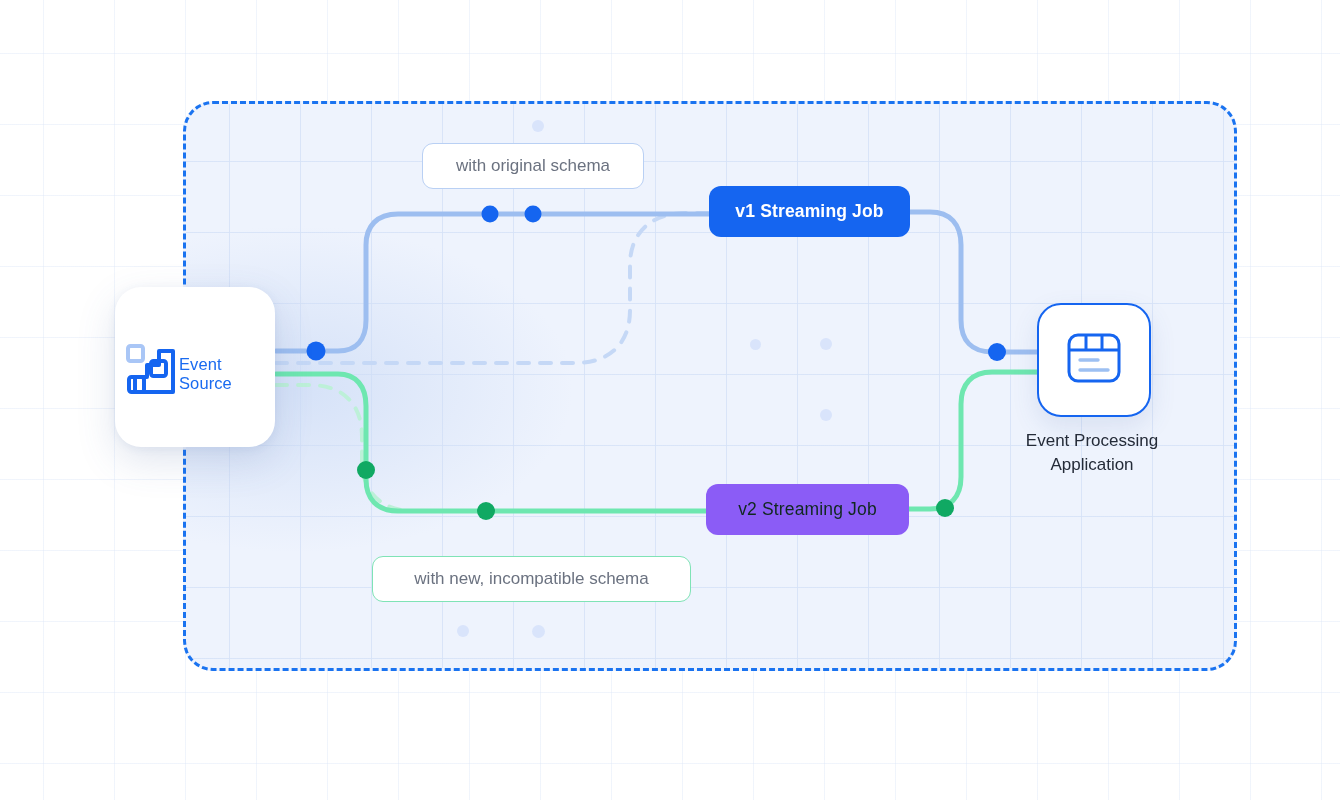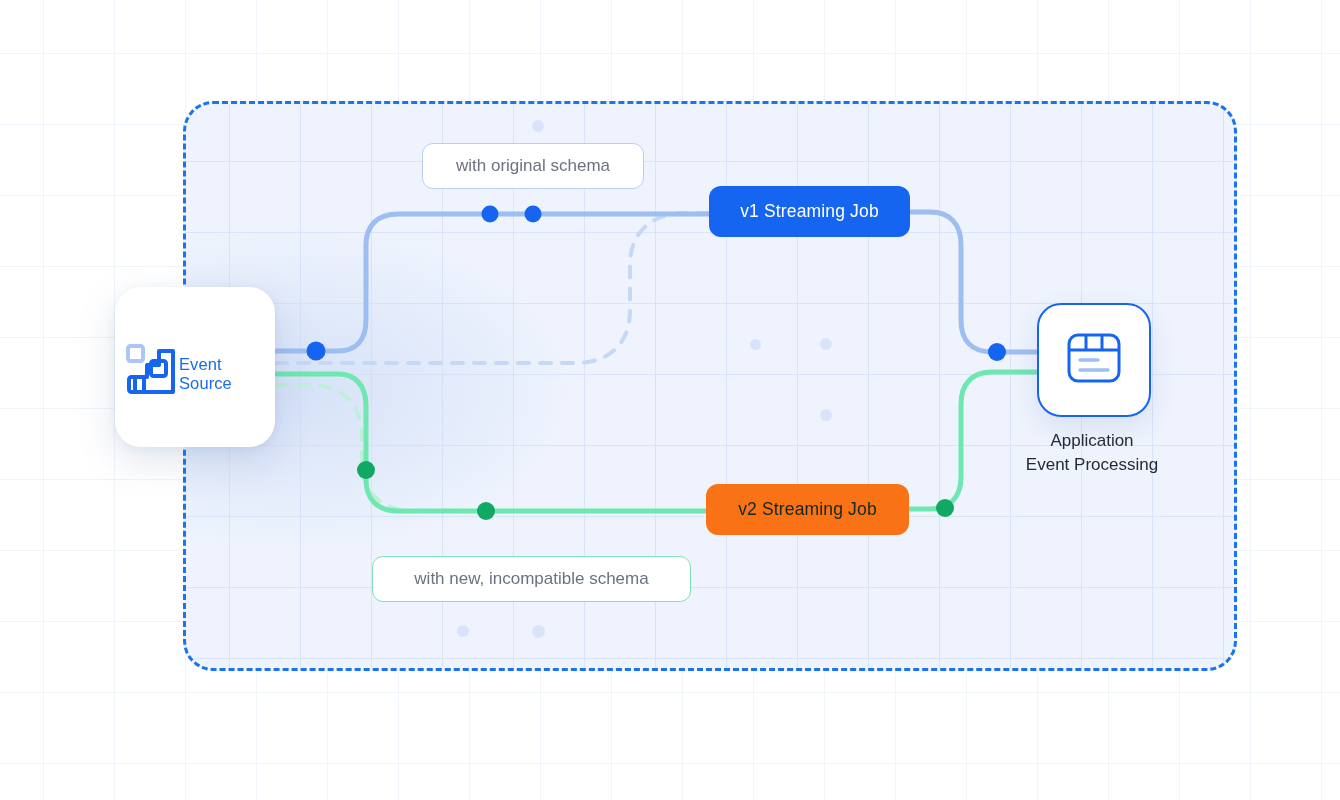--- a/index.html
+++ b/index.html
@@ -74,25 +74,25 @@
     text-align:center;color:#242b38;font-size:17px;line-height:1.42;
   }
 
   
   .badge{
     position:absolute;display:flex;align-items:center;justify-content:center;
     border-radius:12px;font-size:17.5px;letter-spacing:.15px;white-space:nowrap;
   }
   #badge-v1{
     left:709px;top:186px;width:201px;height:51px;
-    background:#1565f0;color:#fff;
+    background:#1565f0;color:#fff;font-weight:bold;
   }
   #badge-v2{
     left:706px;top:484px;width:203px;height:51px;
-    background:#f97316;color:#10291f;
+    background:#8b5cf6;color:#10291f;
   }
 
   
   .chip{
     position:absolute;display:flex;align-items:center;justify-content:center;
     background:#fff;border-radius:11px;font-size:17px;color:#6b7280;white-space:nowrap;
   }
   #chip-original{left:422px;top:143px;width:220px;height:44px;border:1.5px solid #b9d0f4;}
   #chip-new{left:372px;top:556px;width:317px;height:44px;border:1.5px solid #7fe3b6;}
 </style>
@@ -156,22 +156,22 @@
         <rect x="6" y="8" width="50" height="46" rx="9" stroke="#1565f0" stroke-width="3"></rect>
         <path d="M6 23 H56" stroke="#1565f0" stroke-width="3"></path>
         <path d="M23 8 V23" stroke="#1565f0" stroke-width="3"></path>
         <path d="M39 8 V23" stroke="#1565f0" stroke-width="3"></path>
         <path d="M17 33 H35" stroke="#9dc0f2" stroke-width="3.4" stroke-linecap="round"></path>
         <path d="M17 43 H45" stroke="#9dc0f2" stroke-width="3.4" stroke-linecap="round"></path>
       </svg>
     </span>
   </div>
   <div class="app-caption">
+    <div>Event Processing</div>
     <div>Application</div>
-    <div>Event Processing</div>
   </div>
 
   <div class="badge" id="badge-v1">v1 Streaming Job</div>
   <div class="badge" id="badge-v2">v2 Streaming Job</div>
 
   <div class="chip" id="chip-original">with original schema</div>
   <div class="chip" id="chip-new">with new, incompatible schema</div>
 
 </div>
 

